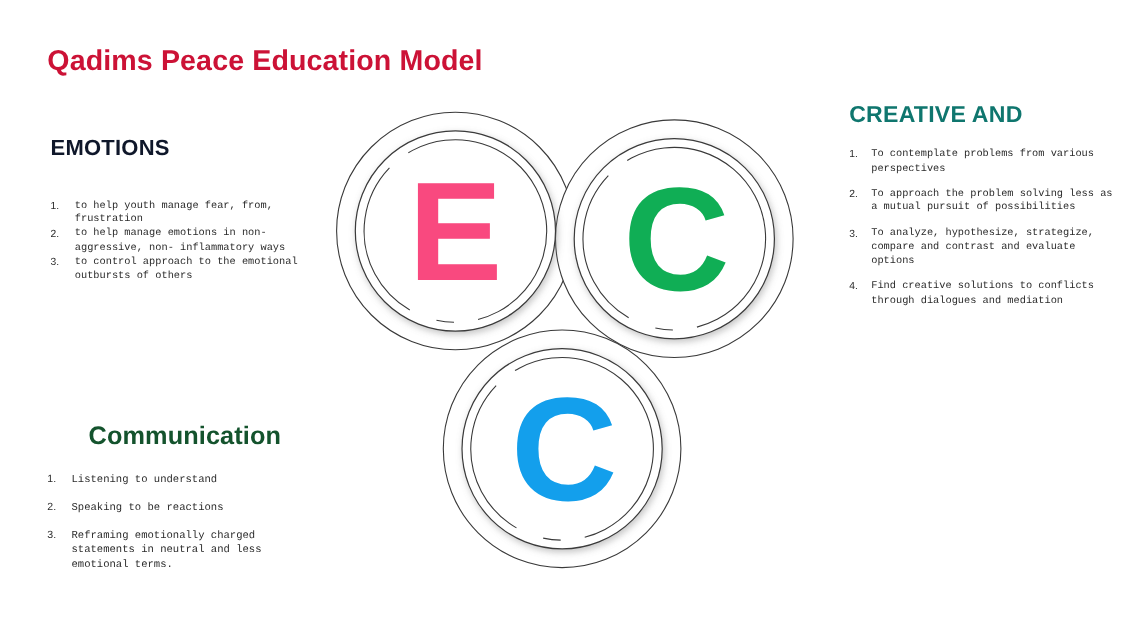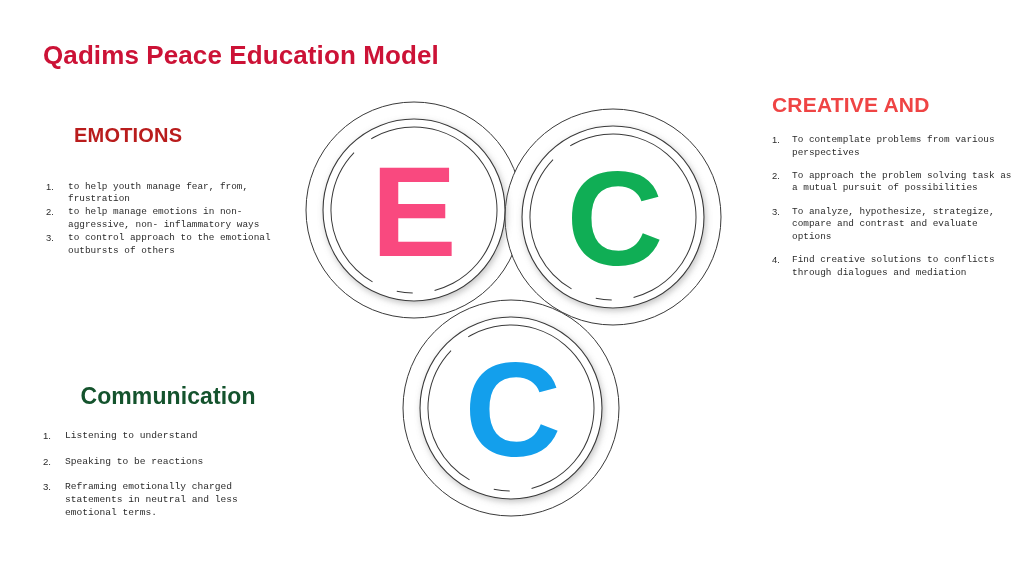--- a/index.html
+++ b/index.html
@@ -64,23 +64,22 @@
   }
 
   
   #panel-emotions {
     left: 46px;
     top: 124px;
     width: 240px;
   }
   #panel-emotions .panel-heading {
     font-size: 20px;
-    color: #b91c1c;
+    color: #0f172a;
     letter-spacing: 0.2px;
-    margin-left: 28px;
   }
   #panel-emotions .panel-list {
     margin-top: 33px;
     font-size: 9.4px;
   }
   #panel-emotions .panel-list li {
     line-height: 1.32;
     margin-bottom: 1px;
   }
   #panel-emotions .num { width: 22px; }
@@ -108,21 +107,21 @@
   #panel-communication .num { width: 22px; }
 
   
   #panel-thinking {
     left: 772px;
     top: 92px;
     width: 242px;
   }
   #panel-thinking .panel-heading {
     font-size: 21px;
-    color: #ef4444;
+    color: #0f766e;
     letter-spacing: 0.2px;
     line-height: 1.25;
   }
   #panel-thinking .panel-list {
     margin-top: 16px;
     font-size: 9.4px;
   }
   #panel-thinking .panel-list li {
     line-height: 1.32;
     margin-bottom: 11px;
@@ -193,21 +192,21 @@
     <div class="panel-heading">
       <div>CREATIVE AND</div>
     </div>
     <ul class="panel-list">
       <li>
         <span class="num">1.</span>
         <span class="txt">To contemplate problems from various perspectives</span>
       </li>
       <li>
         <span class="num">2.</span>
-        <span class="txt">To approach the problem solving task as a mutual pursuit of possibilities</span>
+        <span class="txt">To approach the problem solving less as a mutual pursuit of possibilities</span>
       </li>
       <li>
         <span class="num">3.</span>
         <span class="txt">To analyze, hypothesize, strategize, compare and contrast and evaluate options</span>
       </li>
       <li>
         <span class="num">4.</span>
         <span class="txt">Find creative solutions to conflicts through dialogues and mediation</span>
       </li>
     </ul>

